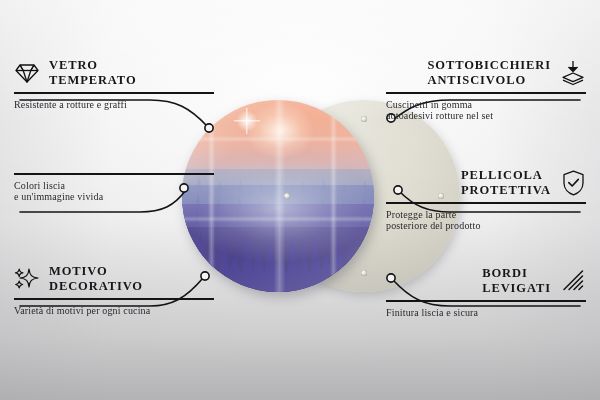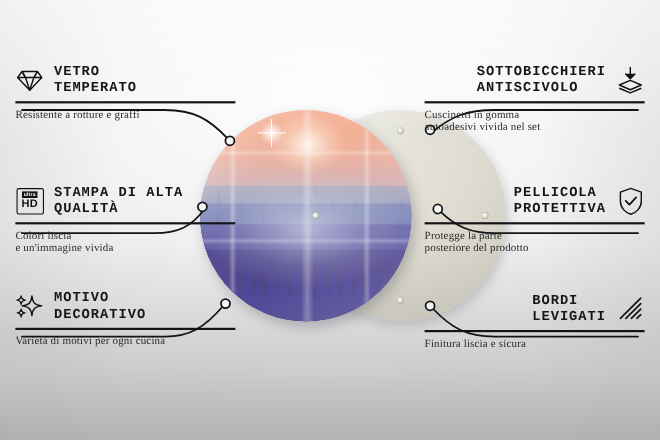--- a/index.html
+++ b/index.html
@@ -105,21 +105,21 @@
   .connectors { position:absolute; inset:0; pointer-events:none; }
 
   
   .callout { position:absolute; width:200px; }
   .callout.left  { left:14px;  text-align:left; }
   .callout.right { right:14px; }
 
   .head { display:flex; align-items:center; gap:9px; }
   .callout.right .head { flex-direction:row-reverse; }
   .head-txt {
-    font-family:Liberation Mono, monospace;
+    font-family:Liberation Serif, serif;
     font-size:12.5px; line-height:14.5px;
     letter-spacing:0.9px; color:#17171a; font-weight:700;
     text-transform:uppercase;
   }
   .icon { width:26px; height:26px; flex:0 0 26px; display:flex; align-items:center; justify-content:center; color:#111; }
   .icon svg { display:block; }
   .rule { height:1.5px; background:#141417; margin-top:5px; width:100%; }
   .sub {
     font-family:"Liberation Serif", serif;
     font-size:10px; line-height:11.4px; color:#2a2a2e; margin-top:5px; letter-spacing:0.15px;
@@ -217,31 +217,20 @@
       </span>
       <span class="head-txt">
         <span>VETRO</span><br><span>TEMPERATO</span>
       </span>
     </div>
     <div class="rule"></div>
     <div class="sub">Resistente a rotture e graffi</div>
   </div>
 
   <div class="callout left" style="top:168px;">
-    <div class="head">
-      <span class="icon">
-        <span class="hd-badge">
-          <span class="u">ultra</span>
-          <span class="h">HD</span>
-        </span>
-      </span>
-      <span class="head-txt">
-        <span>STAMPA DI ALTA</span><br><span>QUALITÀ</span>
-      </span>
-    </div>
     <div class="rule"></div>
     <div class="sub">
       <span>Colori liscia</span><br><span>e un'immagine vivida</span>
     </div>
   </div>
 
   <div class="callout left" style="top:264px;">
     <div class="head">
       <span class="icon">
         <svg width="26" height="24" viewBox="0 0 26 24">
@@ -271,21 +260,21 @@
             <path d="M2,20.2 L12,24.5 L22,20.2"></path>
           </g>
         </svg>
       </span>
       <span class="head-txt">
         <span>SOTTOBICCHIERI</span><br><span>ANTISCIVOLO</span>
       </span>
     </div>
     <div class="rule"></div>
     <div class="sub">
-      <span>Cuscinetti in gomma</span><br><span>autoadesivi vivida nel set</span>
+      <span>Cuscinetti in gomma</span><br><span>autoadesivi rotture nel set</span>
     </div>
   </div>
 
   <div class="callout right" style="top:168px;">
     <div class="head">
       <span class="icon">
         <svg width="23" height="26" viewBox="0 0 23 26">
           <g fill="none" stroke="#111" stroke-width="1.3" stroke-linejoin="round" stroke-linecap="round">
             <path d="M11.5,1.2 L21,4.6 L21,13 C21,19 16.6,23.2 11.5,24.8 C6.4,23.2 2,19 2,13 L2,4.6 Z"></path>
             <path d="M6.8,12.6 L10.2,16 L16.3,9.4" stroke-width="1.6"></path>

